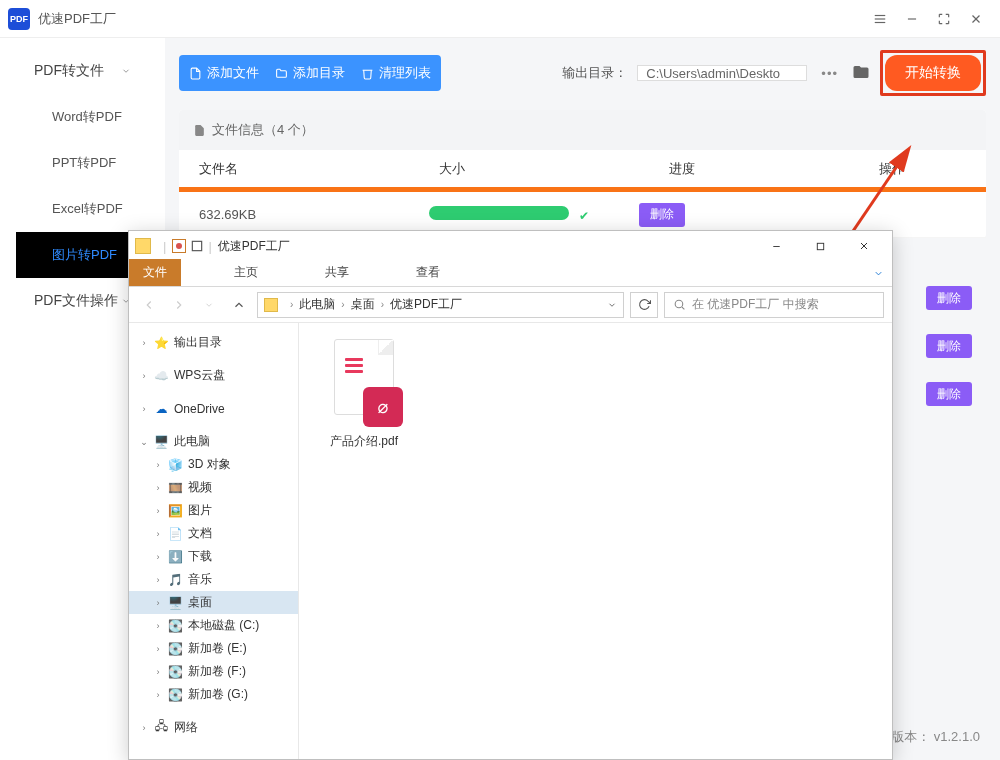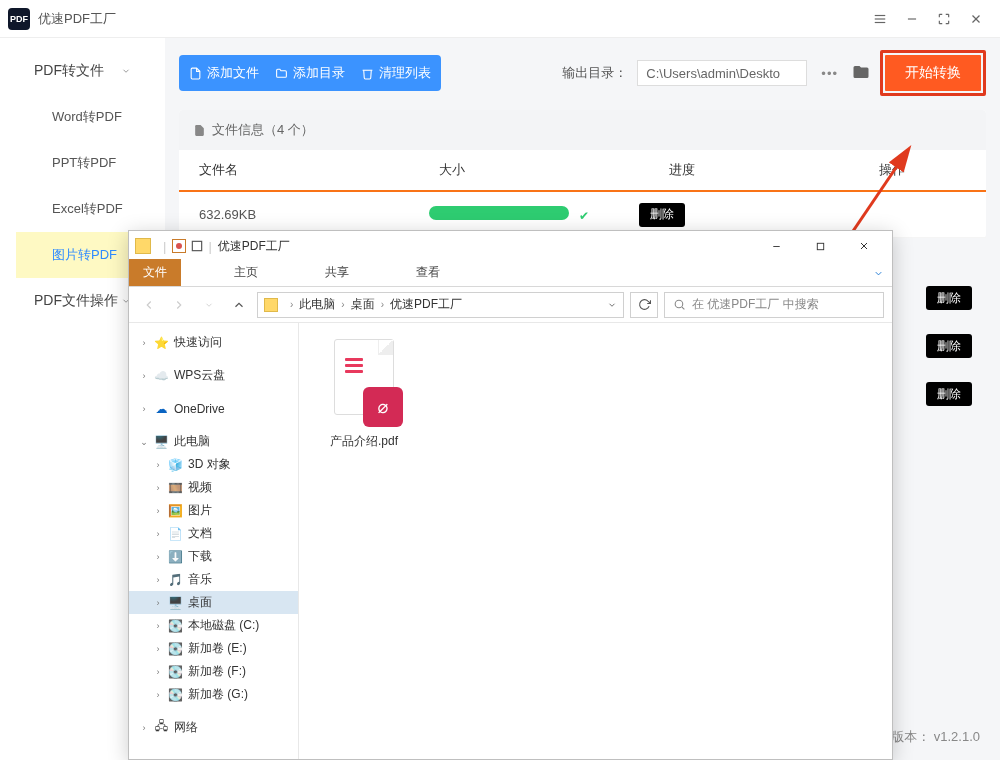--- a/index.html
+++ b/index.html
@@ -1,60 +1,60 @@
 <!DOCTYPE html>
 <html><head>
 <meta charset="utf-8">
 <style>
 * { margin:0; padding:0; box-sizing:border-box; font-family:"Microsoft YaHei","Segoe UI",sans-serif; }
 body { width:1000px; height:760px; background:#fff; position:relative; overflow:hidden; font-size:13px; color:#333; }
 
 
 .titlebar { height:38px; display:flex; align-items:center; padding:0 8px; border-bottom:1px solid #eee; }
-.logo { width:22px; height:22px; background:#0f172a; border-radius:4px; display:flex; align-items:center; justify-content:center; color:#fff; font-size:9px; font-weight:bold; }
+.logo { width:22px; height:22px; background:#1d4ed8; border-radius:4px; display:flex; align-items:center; justify-content:center; color:#fff; font-size:9px; font-weight:bold; }
 .app-title { margin-left:8px; color:#555; font-size:13px; }
 .titlebar-spacer { flex:1; }
 .titlebar-btn { width:32px; height:32px; display:flex; align-items:center; justify-content:center; color:#666; cursor:pointer; }
 .titlebar-btn svg { width:14px; height:14px; }
 
 
 .main { display:flex; height:calc(100% - 38px); }
 .sidebar { width:165px; padding:10px 16px; }
 .side-group { height:46px; display:flex; align-items:center; padding:0 18px; color:#444; cursor:pointer; justify-content:space-between; font-size:14px;}
 .side-item { height:46px; display:flex; align-items:center; padding:0 0 0 36px; color:#555; cursor:pointer; font-size:13px;}
-.side-item.sel { background:#fef9c3; color:#2f8bff; }
+.side-item.sel { background:#000000; color:#2f8bff; }
 .chev { width:10px; height:10px; }
 
 .content { flex:1; background:#f5f6f8; padding:12px 14px 0 14px; position:relative;}
 
 
 .toolbar { display:flex; align-items:center; gap:10px; margin-bottom:14px;}
 .tb-blue { background:#3b93ff; color:#fff; height:36px; border-radius:4px; display:flex; align-items:center; padding:0 10px; gap:16px;}
 .tb-blue span { display:flex; align-items:center; gap:5px; cursor:pointer; font-size:13px;}
 .tb-blue svg{width:13px;height:13px;}
 .tb-spacer{flex:1;}
 .outlabel{color:#555;margin-left:24px;}
-.outpath{ width:170px; height:26px; border:1px solid #ddd; background:#fff; padding:0 8px; color:#666; display:flex; align-items:center; overflow:hidden; white-space:nowrap;}
+.outpath{ width:170px; height:16px; border:1px solid #ddd; background:#fff; padding:0 8px; color:#666; display:flex; align-items:center; overflow:hidden; white-space:nowrap;}
 .dots{color:#888; cursor:pointer; padding:0 4px; letter-spacing:1px;}
 .foldericon{color:#666; cursor:pointer;}
-.startbtn{ background:#ff5a21; color:#fff; height:36px; padding:0 20px; border-radius:1px; display:flex; align-items:center; cursor:pointer; font-size:14px;}
+.startbtn{ background:#ff5a21; color:#fff; height:36px; padding:0 20px; border-radius:12px; display:flex; align-items:center; cursor:pointer; font-size:14px;}
 .start-wrap{ border:3px solid #e03a1e; padding:2px; border-radius:2px;}
 
 
 .panel{ background:#fff; border-radius:4px; }
 .panel-head{ height:40px; background:#f3f4f6; display:flex; align-items:center; padding:0 14px; color:#666; gap:6px; border-radius:4px 4px 0 0;}
-.tbl-head{ display:flex; height:42px; align-items:center; padding:0 20px; color:#333; font-weight:500; border-bottom:2px solid #f97316;}
+.tbl-head{ display:flex; height:42px; align-items:center; padding:0 20px; color:#333; font-weight:500; border-bottom:5px solid #f97316;}
 .col-name{width:240px;}
 .col-size{width:230px;}
 .col-prog{width:210px;}
 .col-op{flex:1;}
 .tbl-row{ display:flex; height:46px; align-items:center; padding:0 20px; border-bottom:1px solid #f5f5f5; color:#555;}
 .prog{ width:140px; height:14px; background:#2ecc71; border-radius:8px; display:inline-block;}
 .check{ color:#2ecc71; margin-left:10px; font-size:12px;}
-.delbtn{ background:#000000; color:#fff; width:46px; height:24px; border-radius:3px; display:flex; align-items:center; justify-content:center; font-size:12px; cursor:pointer;}
+.delbtn{ background:#8b5cf6; color:#fff; width:46px; height:24px; border-radius:3px; display:flex; align-items:center; justify-content:center; font-size:12px; cursor:pointer;}
 
 
 .del-float{ position:absolute; right:28px; }
 .df1{top:248px;} .df2{top:296px;} .df3{top:344px;}
 
 .version{ position:absolute; right:20px; bottom:14px; color:#888; font-size:13px;}
 
 
 .arrow{ position:absolute; right:70px; top:100px; pointer-events:none;}
 
@@ -312,21 +312,21 @@
           <line x1="21" y1="21" x2="16.65" y2="16.65"></line>
         </svg>
       <span>在 优速PDF工厂 中搜索</span>
     </div>
   </div>
   <div class="ex-body">
     <div class="ex-tree">
       <div class="tnode pad1">
           <span class="ar">›</span>
           <span class="ticon">⭐</span>
-          <span>快速访问</span>
+          <span>输出目录</span>
         </div>
       <div style="height:10px"></div>
       <div class="tnode pad1">
           <span class="ar">›</span>
           <span class="ticon">☁️</span>
           <span>WPS云盘</span>
         </div>
       <div style="height:10px"></div>
       <div class="tnode pad1">
           <span class="ar">›</span>

